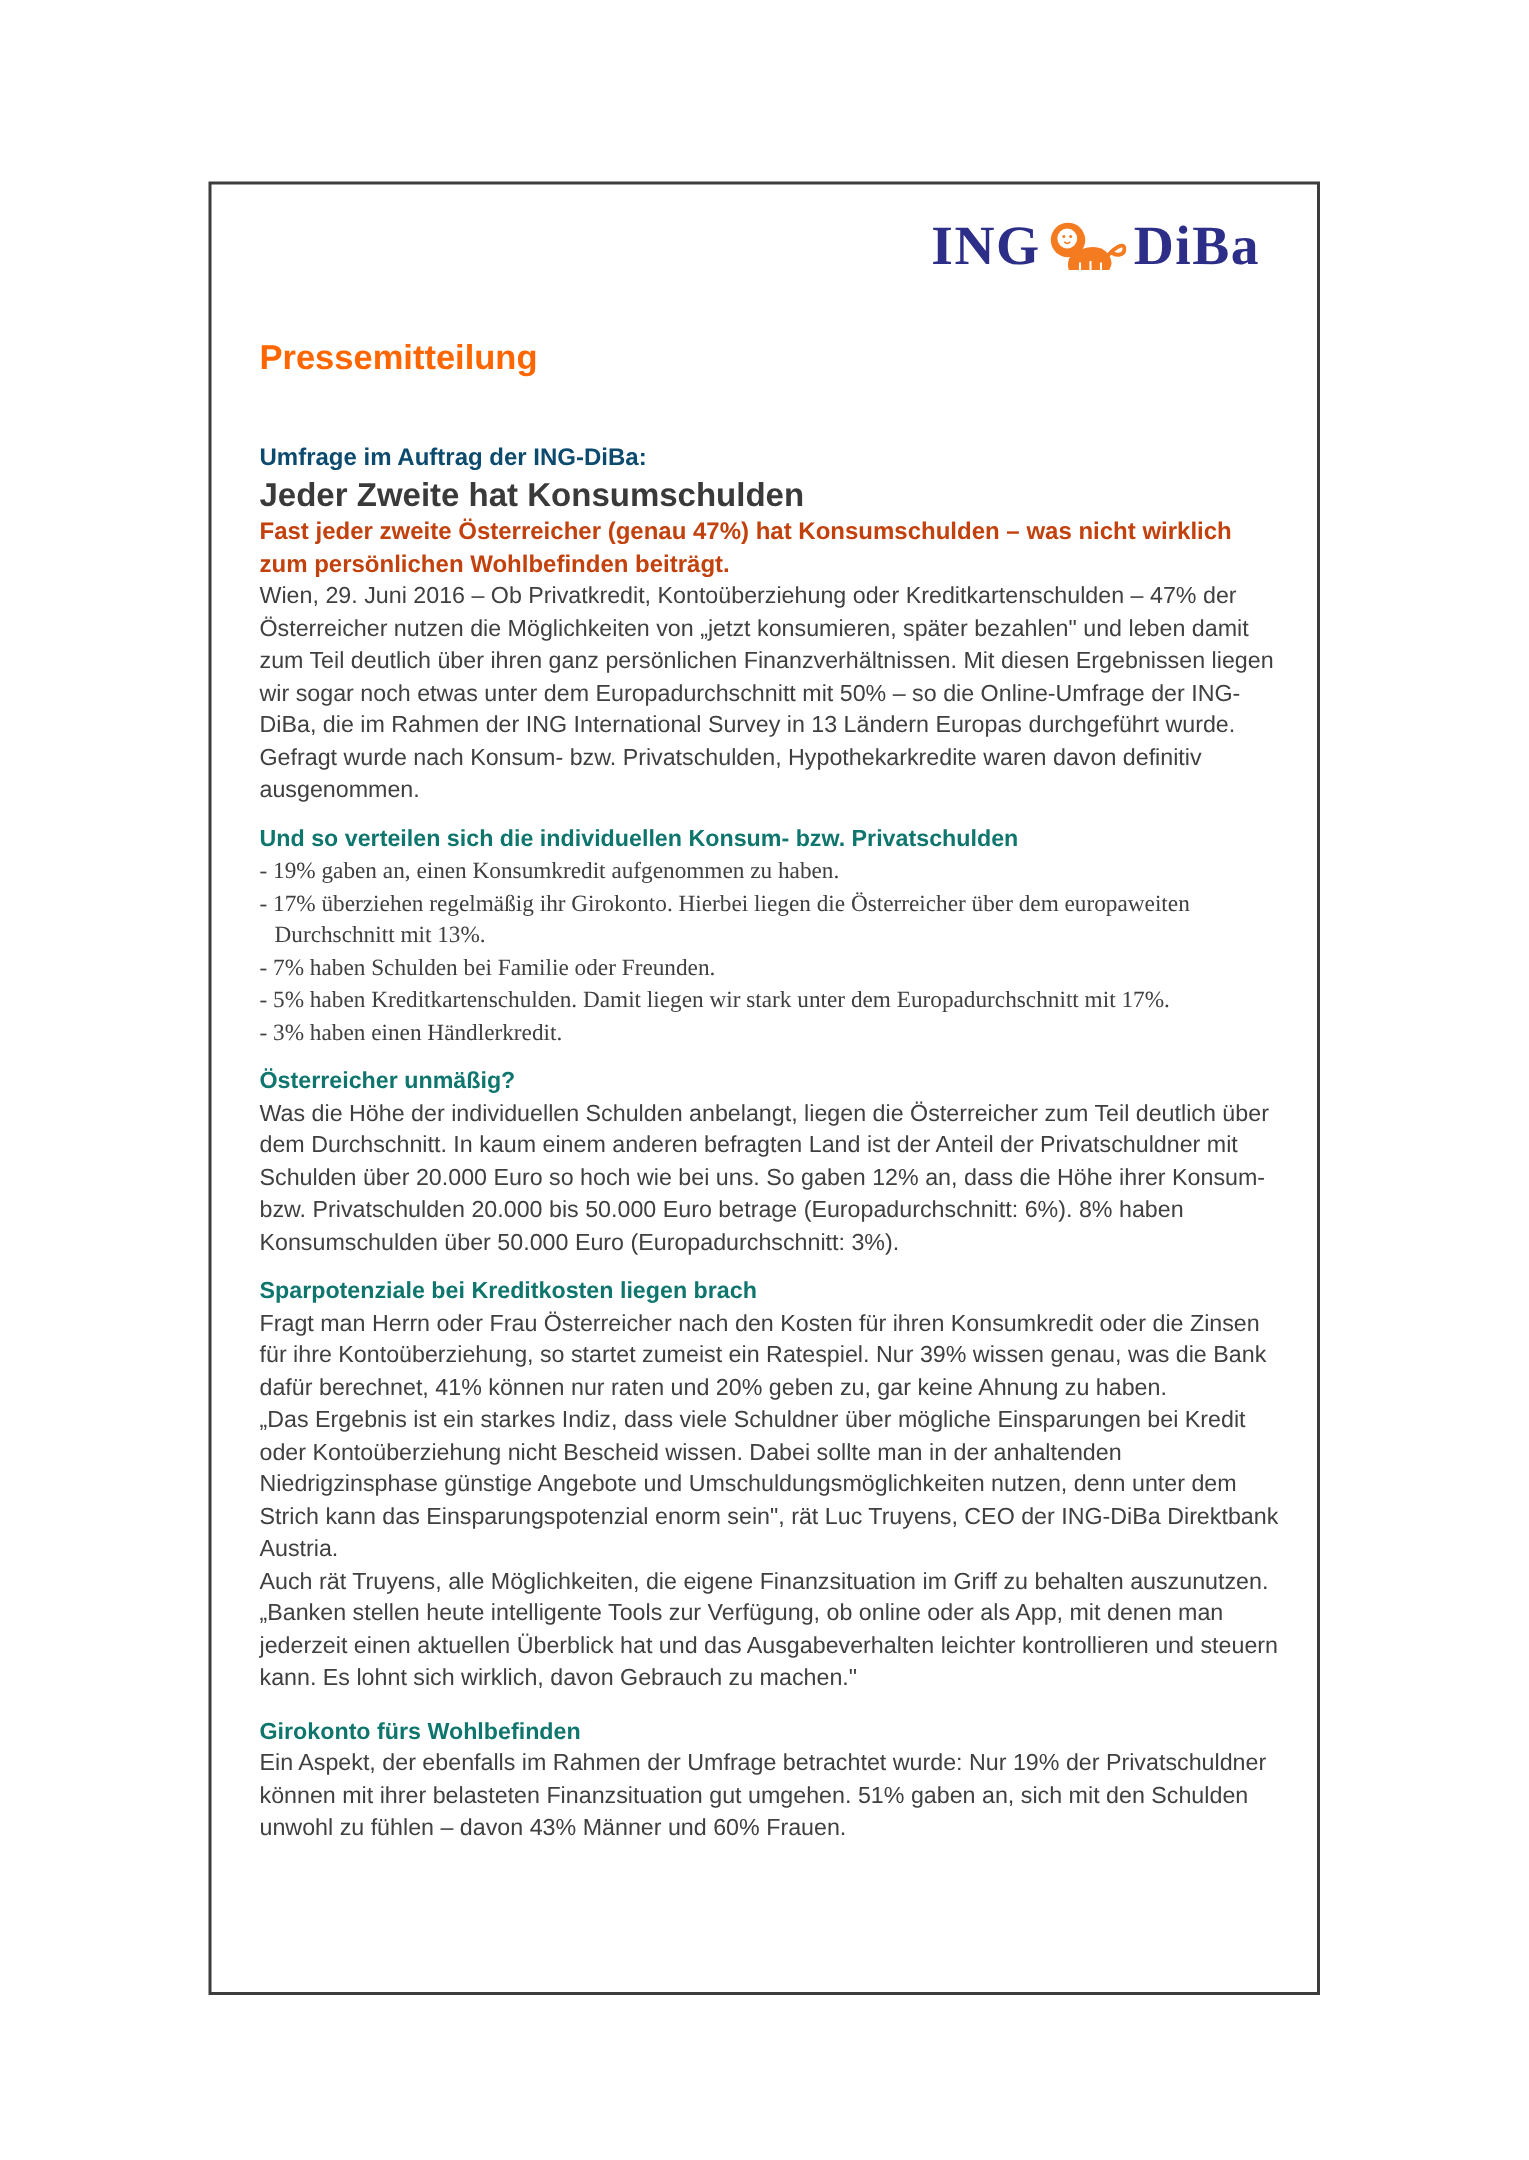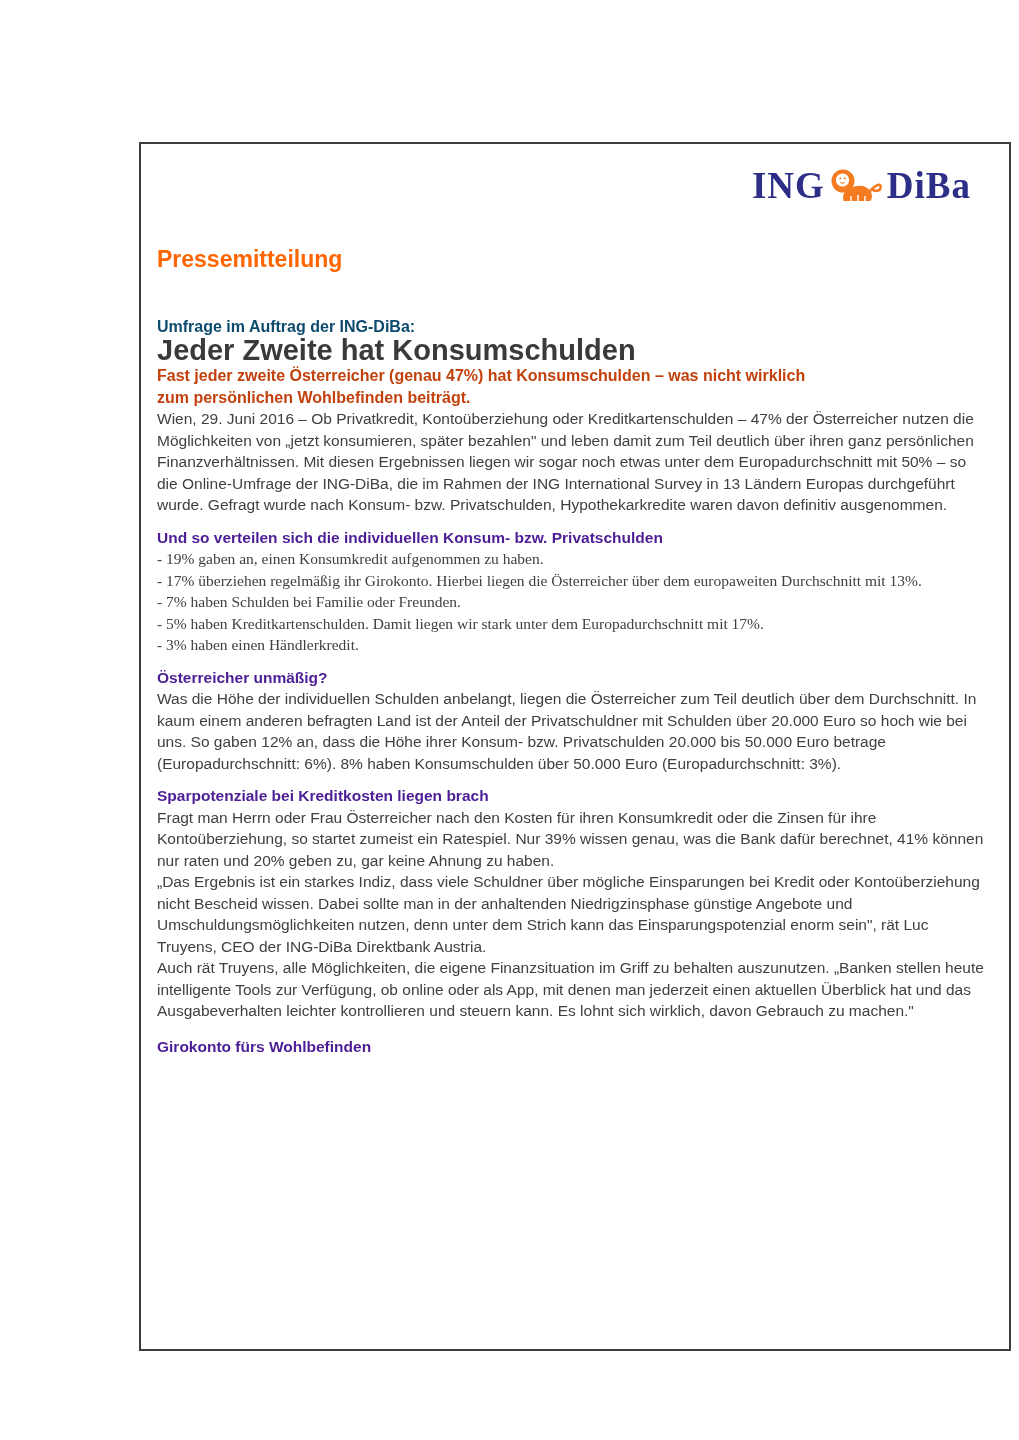--- a/index.html
+++ b/index.html
@@ -12,27 +12,26 @@
     height: 1440px;
     position: relative;
     overflow: hidden;
     font-family: "Liberation Sans", sans-serif;
     color: #404040;
   }
   .sheet {
     position: absolute;
     left: 139px;
     top: 121px;
-    width: 872px;
+    width: 741px;
     height: 1209px;
     box-sizing: border-box;
     border: 2px solid #3d3d3d;
     background: #ffffff;
-    padding: 18px 22px 0 16px;
-    margin-top: 21px;
+    padding: 18px 22px 0 32px;
   }
   
   .logo-row {
     text-align: right;
     padding-right: 16px;
     margin-top: 4px;
     height: 42px;
   }
   .logo {
     display: inline-flex;
@@ -61,21 +60,21 @@
   
   .kicker {
     margin-top: 44px;
     font-size: 16px;
     line-height: 20px;
     font-weight: bold;
     color: #0c4a6e;
   }
   .title {
     margin: 0;
-    font-size: 29px;
+    font-size: 22px;
     line-height: 27px;
     font-weight: bold;
     color: #3a3a3a;
   }
   .subtitle {
     margin: 1px 0 0 0;
     font-size: 16px;
     line-height: 21.5px;
     font-weight: bold;
     color: #c2410c;
@@ -87,21 +86,21 @@
     line-height: 21.5px;
   }
   .intro {
     margin: 19px 0 0 0;
   }
   .section-heading {
     margin: 11px 0 0 0;
     font-size: 15.5px;
     line-height: 21.5px;
     font-weight: bold;
-    color: #4c1d95;
+    color: #0f766e;
   }
   .bodytext p { margin: 0; }
   .standalone { margin-top: 21px; }
   ul.dashlist {
     margin: 0;
     padding: 0;
     list-style: none;
     font-family: Liberation Serif, serif;
   }
   ul.dashlist li {
@@ -162,15 +161,16 @@
     <div class="section-heading">Österreicher unmäßig?</div>
     <p>Was die Höhe der individuellen Schulden anbelangt, liegen die Österreicher zum Teil deutlich über dem Durchschnitt. In kaum einem anderen befragten Land ist der Anteil der Privatschuldner mit Schulden über 20.000 Euro so hoch wie bei uns. So gaben 12% an, dass die Höhe ihrer Konsum- bzw. Privatschulden 20.000 bis 50.000 Euro betrage (Europadurchschnitt: 6%). 8% haben Konsumschulden über 50.000 Euro (Europadurchschnitt: 3%).</p>
 
     <div class="section-heading">Sparpotenziale bei Kreditkosten liegen brach</div>
     <p>Fragt man Herrn oder Frau Österreicher nach den Kosten für ihren Konsumkredit oder die Zinsen für ihre Kontoüberziehung, so startet zumeist ein Ratespiel. Nur 39% wissen genau, was die Bank dafür berechnet, 41% können nur raten und 20% geben zu, gar keine Ahnung zu haben.</p>
     <p>„Das Ergebnis ist ein starkes Indiz, dass viele Schuldner über mögliche Einsparungen bei Kredit oder Kontoüberziehung nicht Bescheid wissen. Dabei sollte man in der anhaltenden Niedrigzinsphase günstige Angebote und Umschuldungsmöglichkeiten nutzen, denn unter dem Strich kann das Einsparungspotenzial enorm sein", rät Luc Truyens, CEO der ING-DiBa Direktbank Austria.</p>
 
     <p class="standalone">Auch rät Truyens, alle Möglichkeiten, die eigene Finanzsituation im Griff zu behalten auszunutzen. „Banken stellen heute intelligente Tools zur Verfügung, ob online oder als App, mit denen man jederzeit einen aktuellen Überblick hat und das Ausgabeverhalten leichter kontrollieren und steuern kann. Es lohnt sich wirklich, davon Gebrauch zu machen."</p>
 
     <div class="section-heading" style="margin-top:14px">Girokonto fürs Wohlbefinden</div>
+    <p>Ein Aspekt, der ebenfalls im Rahmen der Umfrage betrachtet wurde: Nur 19% der Privatschuldner können mit ihrer belasteten Finanzsituation gut umgehen. 51% gaben an, sich mit den Schulden unwohl zu fühlen – davon 43% Männer und 60% Frauen.</p>
 
   </div>
 </div>
 
 </body></html>

